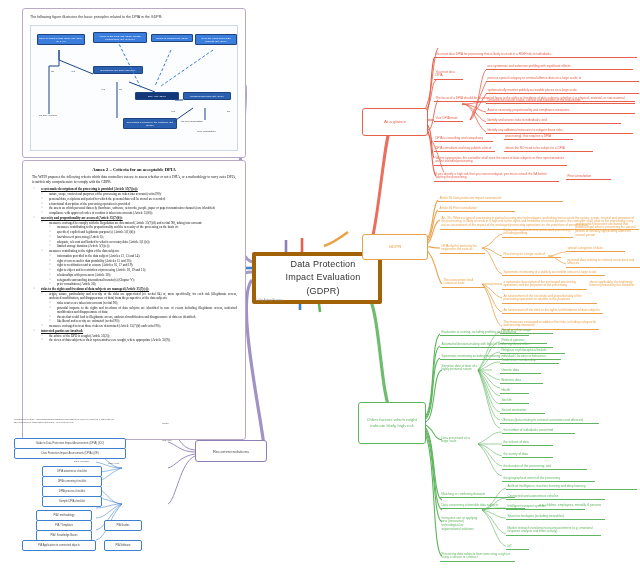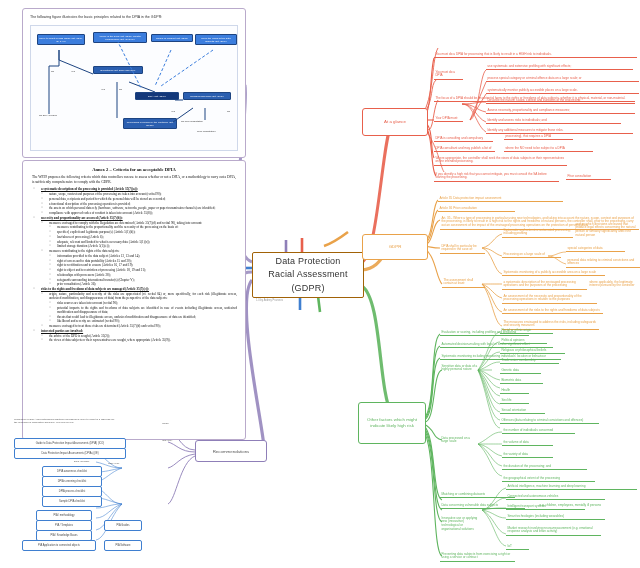--- a/index.html
+++ b/index.html
@@ -12,23 +12,23 @@
   #stage{position:absolute;left:0;top:0;width:640px;height:568px;}
   svg#wires{position:absolute;left:0;top:0;width:640px;height:568px;pointer-events:none;}
 
   
   .nd{position:absolute;font-size:3.1px;line-height:1.25;white-space:normal;
       padding:0.6px 1.4px;}
   .nd.u{border-bottom:0.4px solid currentColor;}
 
   
   #central{position:absolute;left:252px;top:252px;width:110px;height:44px;
-    border:1px solid #a16207;background:#fff;border-radius:2px;
+    border:4px solid #a16207;background:#fff;border-radius:2px;
     display:flex;align-items:center;justify-content:center;text-align:center;
-    font-size:9px;line-height:1.45;color:#333;letter-spacing:.2px;}
+    font-size:9px;line-height:1.45;color:#333;letter-spacing:.2px;padding-left:12px;}
   #byline{position:absolute;left:256px;top:299px;font-size:2.6px;color:#9a9a9a;}
 
   
   .broot{position:absolute;border:0.8px solid;border-radius:3px;background:#fff;
     text-align:center;font-size:4.4px;line-height:1.35;color:#5a5a5a;
     display:flex;align-items:center;justify-content:center;padding:2px;}
 
   
   .c-red{color:#e8604c;border-color:#e8604c;}
   .c-org{color:#e9a24a;border-color:#e9a24a;}
@@ -159,21 +159,21 @@
              M122,468 C110,468 106,464 96,462 M122,468 C110,470 106,472 96,472
              M122,468 C110,472 106,480 96,482 M122,504 C110,504 106,490 96,488
              M122,504 C110,502 106,498 96,498 M122,504 C110,504 106,508 96,508
              M122,504 C110,508 106,518 96,518 M122,504 C110,512 106,528 96,530
              M122,504 C110,516 106,538 96,540" stroke="#3f7fd0" stroke-width=".55" fill="none"></path>
   </svg>
 
   <div id="central">
     <div>
       <div>Data Protection</div>
-      <div>Racial Assessment</div>
+      <div>Impact Evaluation</div>
       <div>(GDPR)</div>
     </div>
   </div>
   <div id="byline">1.0 by Andrey Prozorov</div>
 
   <div class="broot c-red" style="left:362px;top:108px;width:60px;height:22px;">
     <span>At a glance</span>
   </div>
 
   <div class="broot c-org" style="left:362px;top:234px;width:60px;height:20px;">

